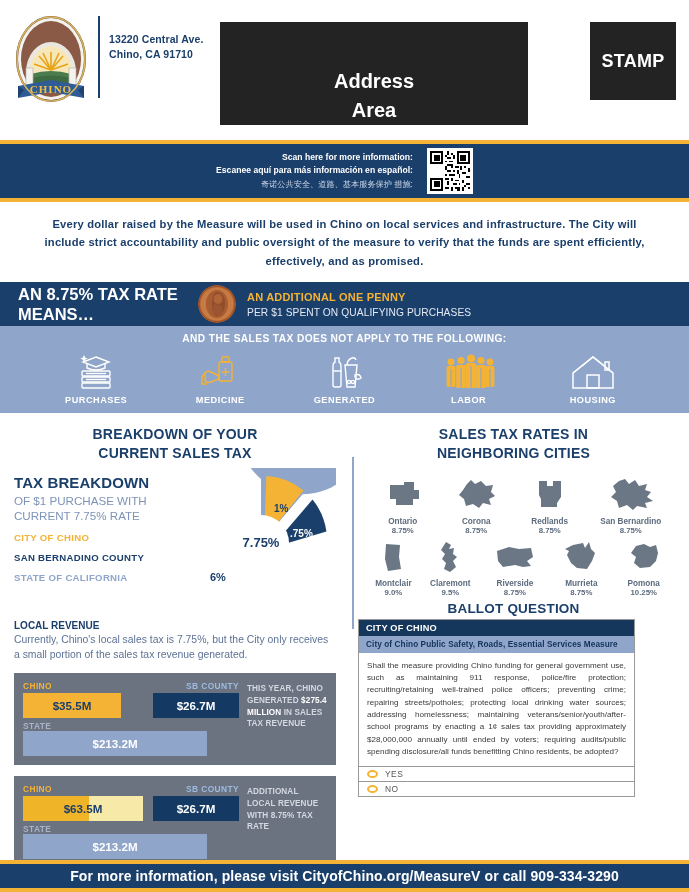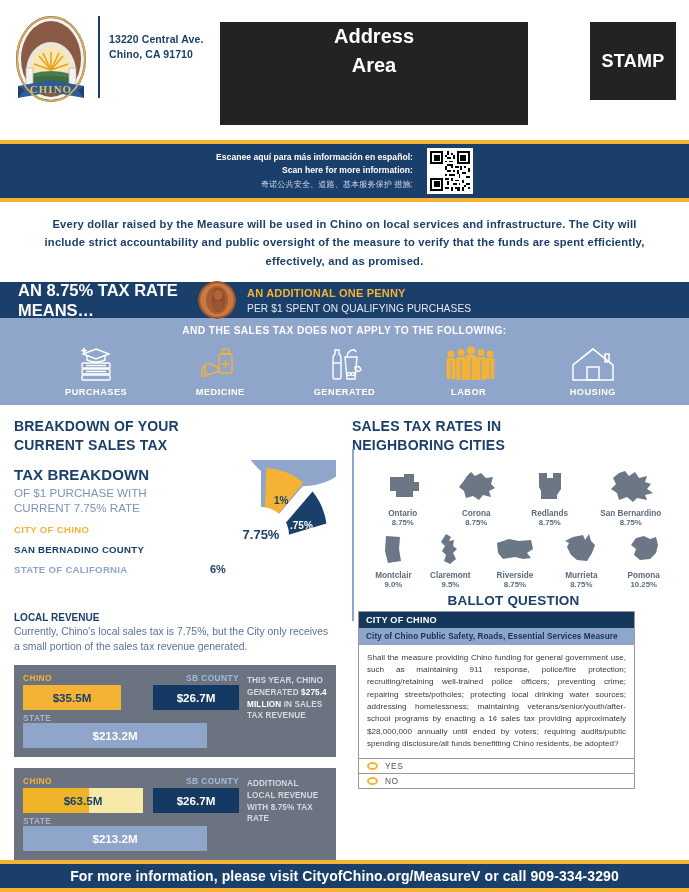--- a/index.html
+++ b/index.html
@@ -13,21 +13,21 @@
 
   
   .header { height: 140px; display: flex; align-items: flex-start; padding: 12px 18px 0 12px; }
   .logo-wrap { width: 78px; height: 100px; position: relative; flex: none; }
   .addr-block { display: flex; align-items: flex-start; height: 95px; margin-left: 8px; }
   .addr-rule { width: 2px; background: #1b3f6b; height: 82px; margin-right: 9px; margin-top: 4px; }
   .addr-text { font-size: 10.5px; font-weight: bold; color: #1b3f6b; line-height: 1.45; padding-top: 20px; letter-spacing: .1px; }
   .address-area {
     position: absolute; left: 220px; top: 22px; width: 308px; height: 103px;
     background: #232323; color: #ffffff; display: flex; flex-direction: column;
-    align-items: center; justify-content: flex-start; font-size: 20px; font-weight: bold;
+    align-items: center; justify-content: flex-end; font-size: 20px; font-weight: bold;
     line-height: 1.45;
   }
   .stamp-box {
     position: absolute; left: 590px; top: 22px; width: 86px; height: 78px;
     background: #232323; color: #ffffff; display: flex; align-items: center;
     justify-content: center; font-size: 18px; font-weight: bold; letter-spacing: .3px;
   }
 
   
   .qr-band { background: #1b3f6b; border-top: 4px solid #f5b335; border-bottom: 4px solid #f5b335;
@@ -35,42 +35,42 @@
   .qr-lines { text-align: right; color: #ffffff; font-size: 8.6px; font-weight: bold; line-height: 1.6; }
   .qr-lines .zh { color: #c8d4e6; font-weight: normal; font-size: 8.2px; }
   .qr-code { width: 46px; height: 46px; background: #fff; padding: 3px; flex: none; }
   .qr-code svg { display: block; }
 
   
   .statement { padding: 13px 34px 12px; text-align: center; font-size: 11.2px;
                font-weight: bold; color: #1b3f6b; line-height: 1.65; letter-spacing: .2px; }
 
   
-  .rate-band { background: #1b3f6b; height: 36px; display: flex; align-items: center; padding-left: 18px; }
+  .rate-band { background: #1b3f6b; height: 44px; display: flex; align-items: center; padding-left: 18px; }
   .rate-head { color: #ffffff; font-size: 16.5px; font-weight: bold; line-height: 1.25; width: 180px; }
   .penny { width: 38px; height: 38px; border-radius: 50%; flex: none; margin-right: 11px; }
   .penny svg { display: block; border-radius: 50%; }
   .penny-text .l1 { color: #f5b335; font-size: 11px; font-weight: bold; letter-spacing: .2px; }
   .penny-text .l2 { color: #e3e9f2; font-size: 10.2px; letter-spacing: .1px; margin-top: 4px; }
 
   
   .exempt-band { background: #8fa5ca; padding: 7px 12px 8px; }
   .exempt-title { text-align: center; color: #ffffff; font-size: 10.2px; font-weight: bold; letter-spacing: .4px; }
   .exempt-row { display: flex; justify-content: space-around; align-items: flex-end; margin-top: 7px; padding: 0 22px; }
   .exempt-item { text-align: center; width: 106px; }
   .exempt-item svg { display: block; margin: 0 auto 4px; }
   .exempt-label { color: #ffffff; font-size: 9.2px; font-weight: bold; letter-spacing: .5px; }
 
   
   .columns { display: flex; padding: 12px 0 0 0; }
   .col-left { width: 352px; padding: 0 16px 0 14px; }
   .col-right { width: 337px; padding: 0 14px 0 0; position: relative; }
   .col-right::before { content: ""; position: absolute; left: 0; top: 32px; width: 2px; height: 172px; background: #8fa5ca; }
 
-  .sec-title { text-align: left; color: #1b3f6b; font-size: 14px; font-weight: bold; line-height: 1.3; letter-spacing: .2px; }
+  .sec-title { text-align: center; color: #1b3f6b; font-size: 14px; font-weight: bold; line-height: 1.3; letter-spacing: .2px; }
 
   
   .tb-wrap { display: flex; margin-top: 12px; }
   .tb-text { width: 176px; }
   .tb-h { color: #1b3f6b; font-size: 15px; font-weight: bold; letter-spacing: .1px; }
   .tb-sub { color: #7d93b8; font-size: 11.6px; line-height: 1.28; margin-top: 3px; }
   .tb-legend { margin-top: 9px; font-size: 9.6px; font-weight: bold; letter-spacing: .3px; }
   .tb-legend div { margin-bottom: 9px; }
   .lg-city { color: #f5b335; }
   .lg-county { color: #1b3f6b; }
@@ -176,22 +176,22 @@
   <div class="address-area">
     <div>Address</div>
     <div>Area</div>
   </div>
 
   <div class="stamp-box">STAMP</div>
 </div>
 
 <div class="qr-band">
   <div class="qr-lines">
+    <div>Scan here for more information:</div>
     <div>Escanee aquí para más información en español:</div>
-    <div>Scan here for more information:</div>
     <div class="zh">奇诺公共安全、道路、基本服务保护 措施:</div>
   </div>
   <div class="qr-code">
     <svg width="40" height="40" viewBox="0 0 21 21" shape-rendering="crispEdges">
       <rect width="21" height="21" fill="#fff"></rect>
       <g fill="#000">
         <rect x="0" y="0" width="7" height="1"></rect>
           <rect x="0" y="6" width="7" height="1"></rect>
         <rect x="0" y="0" width="1" height="7"></rect>
           <rect x="6" y="0" width="1" height="7"></rect>

